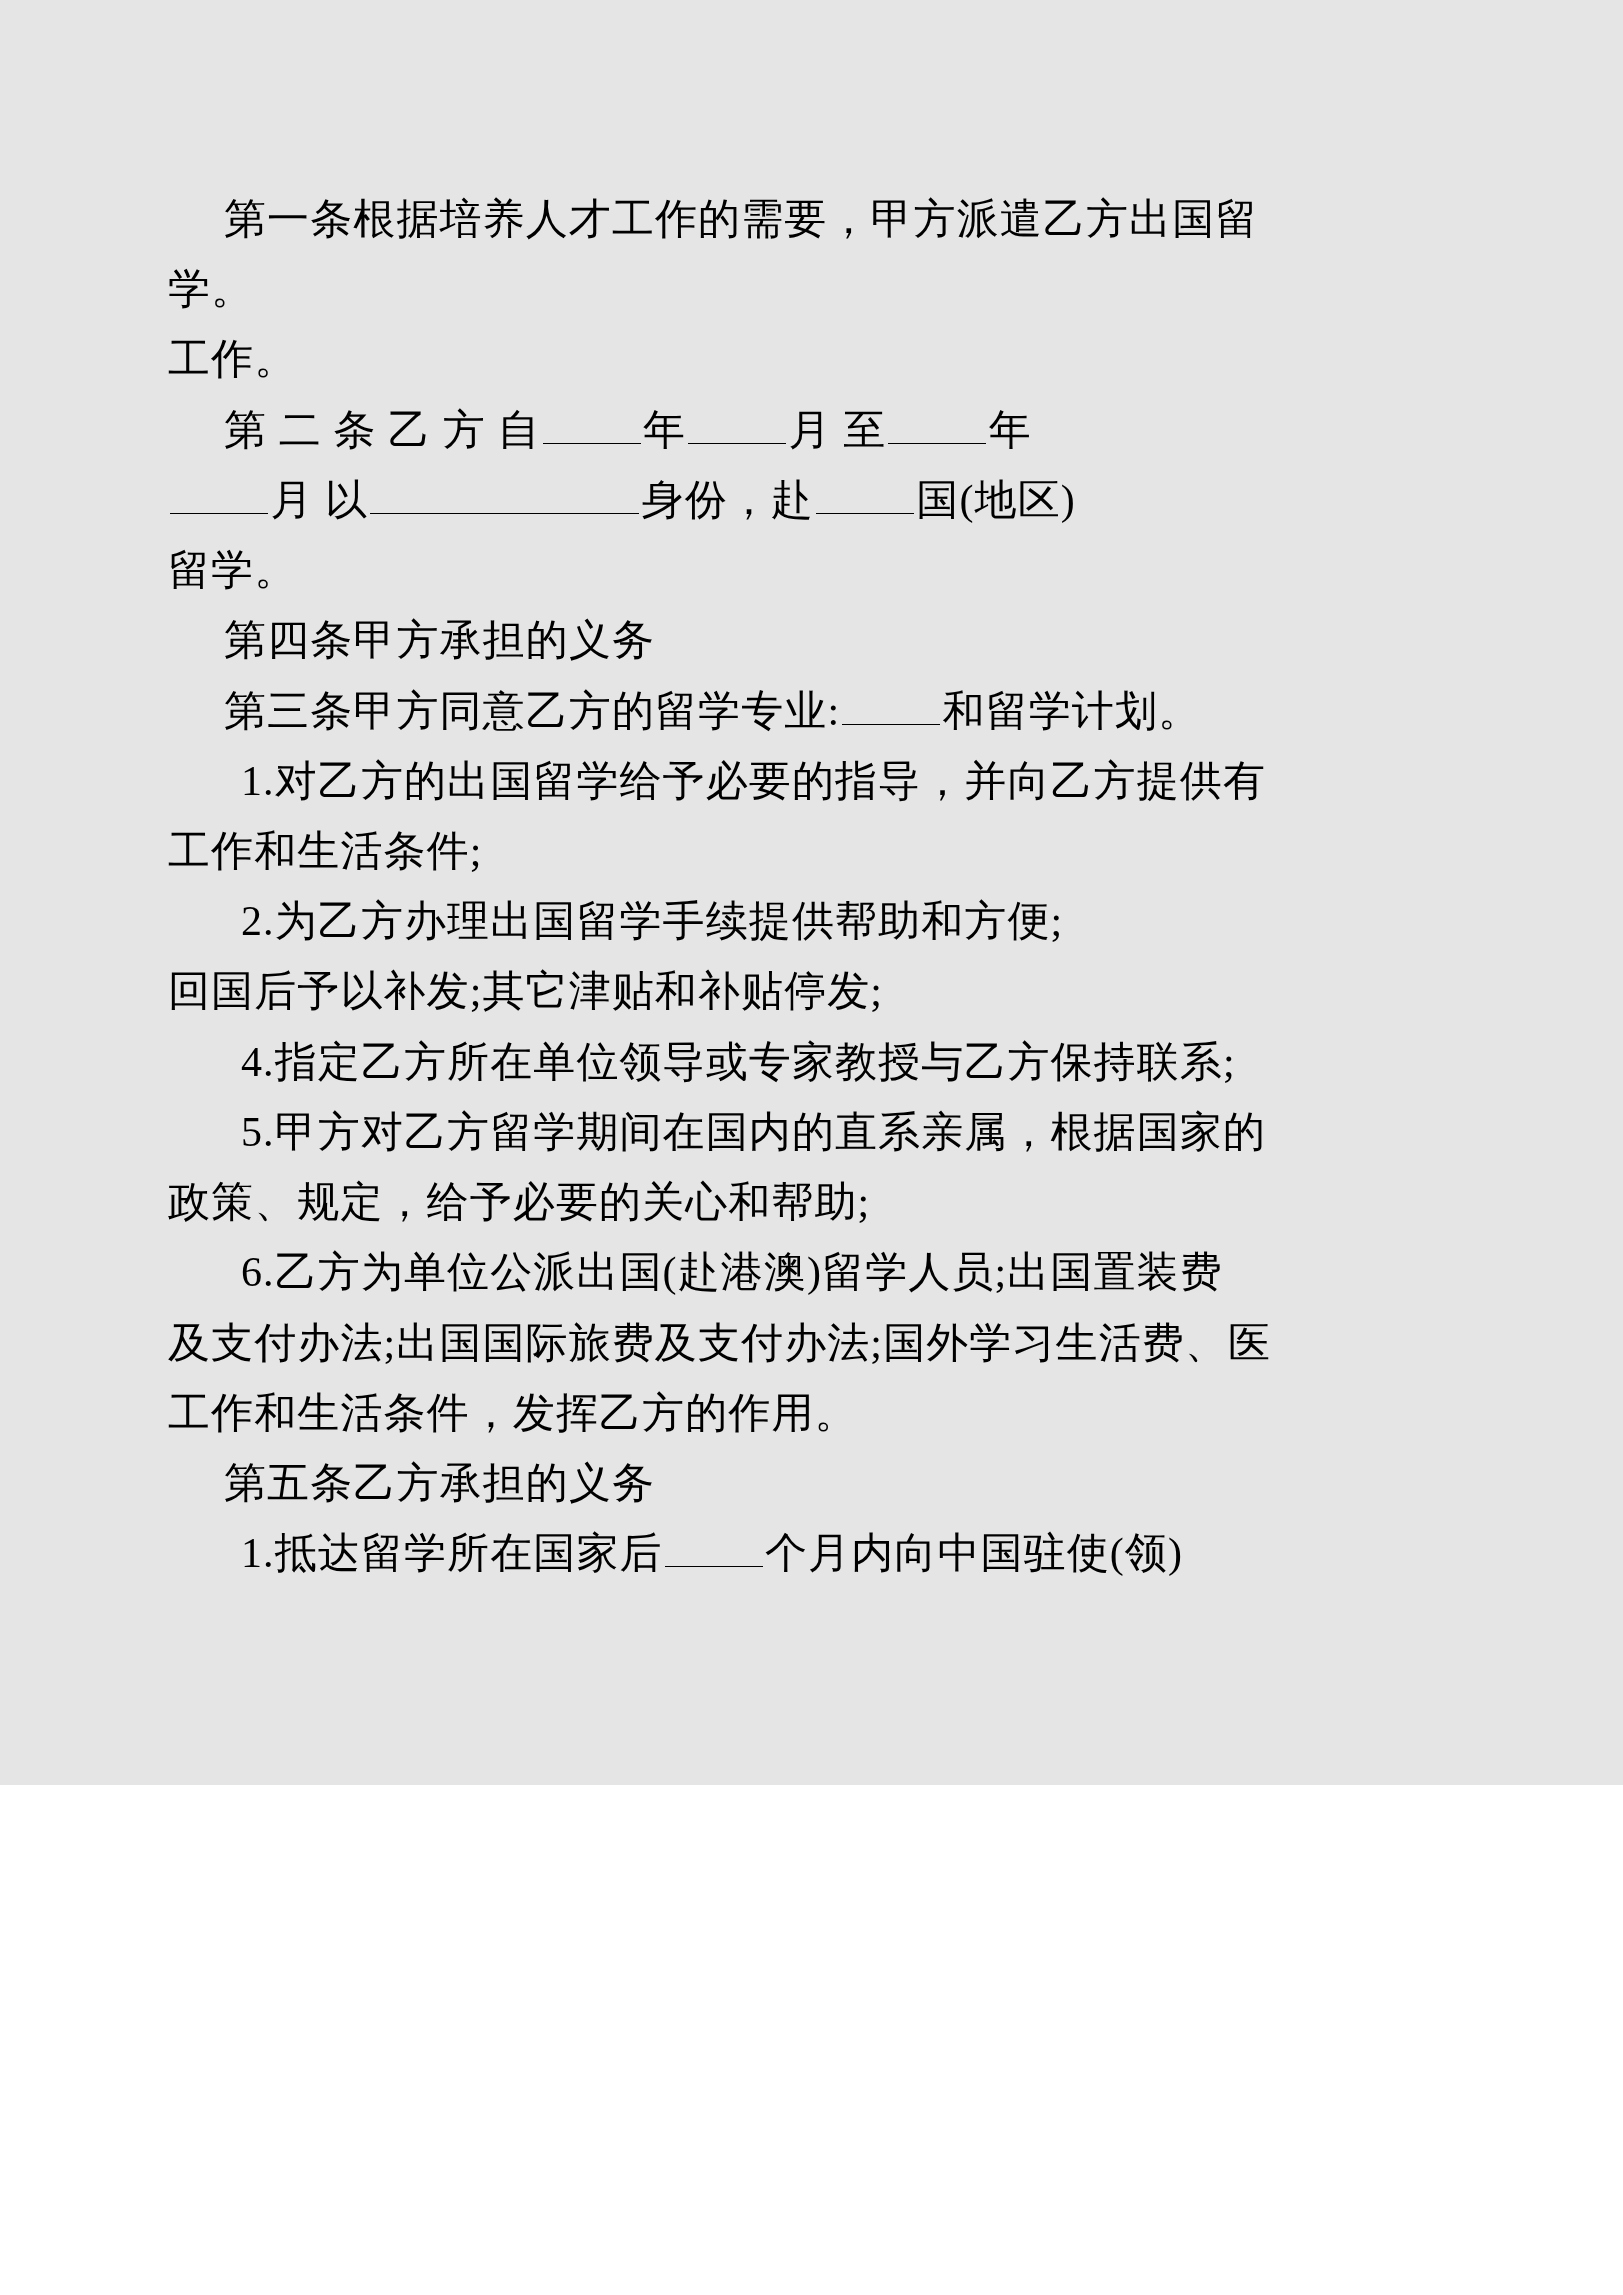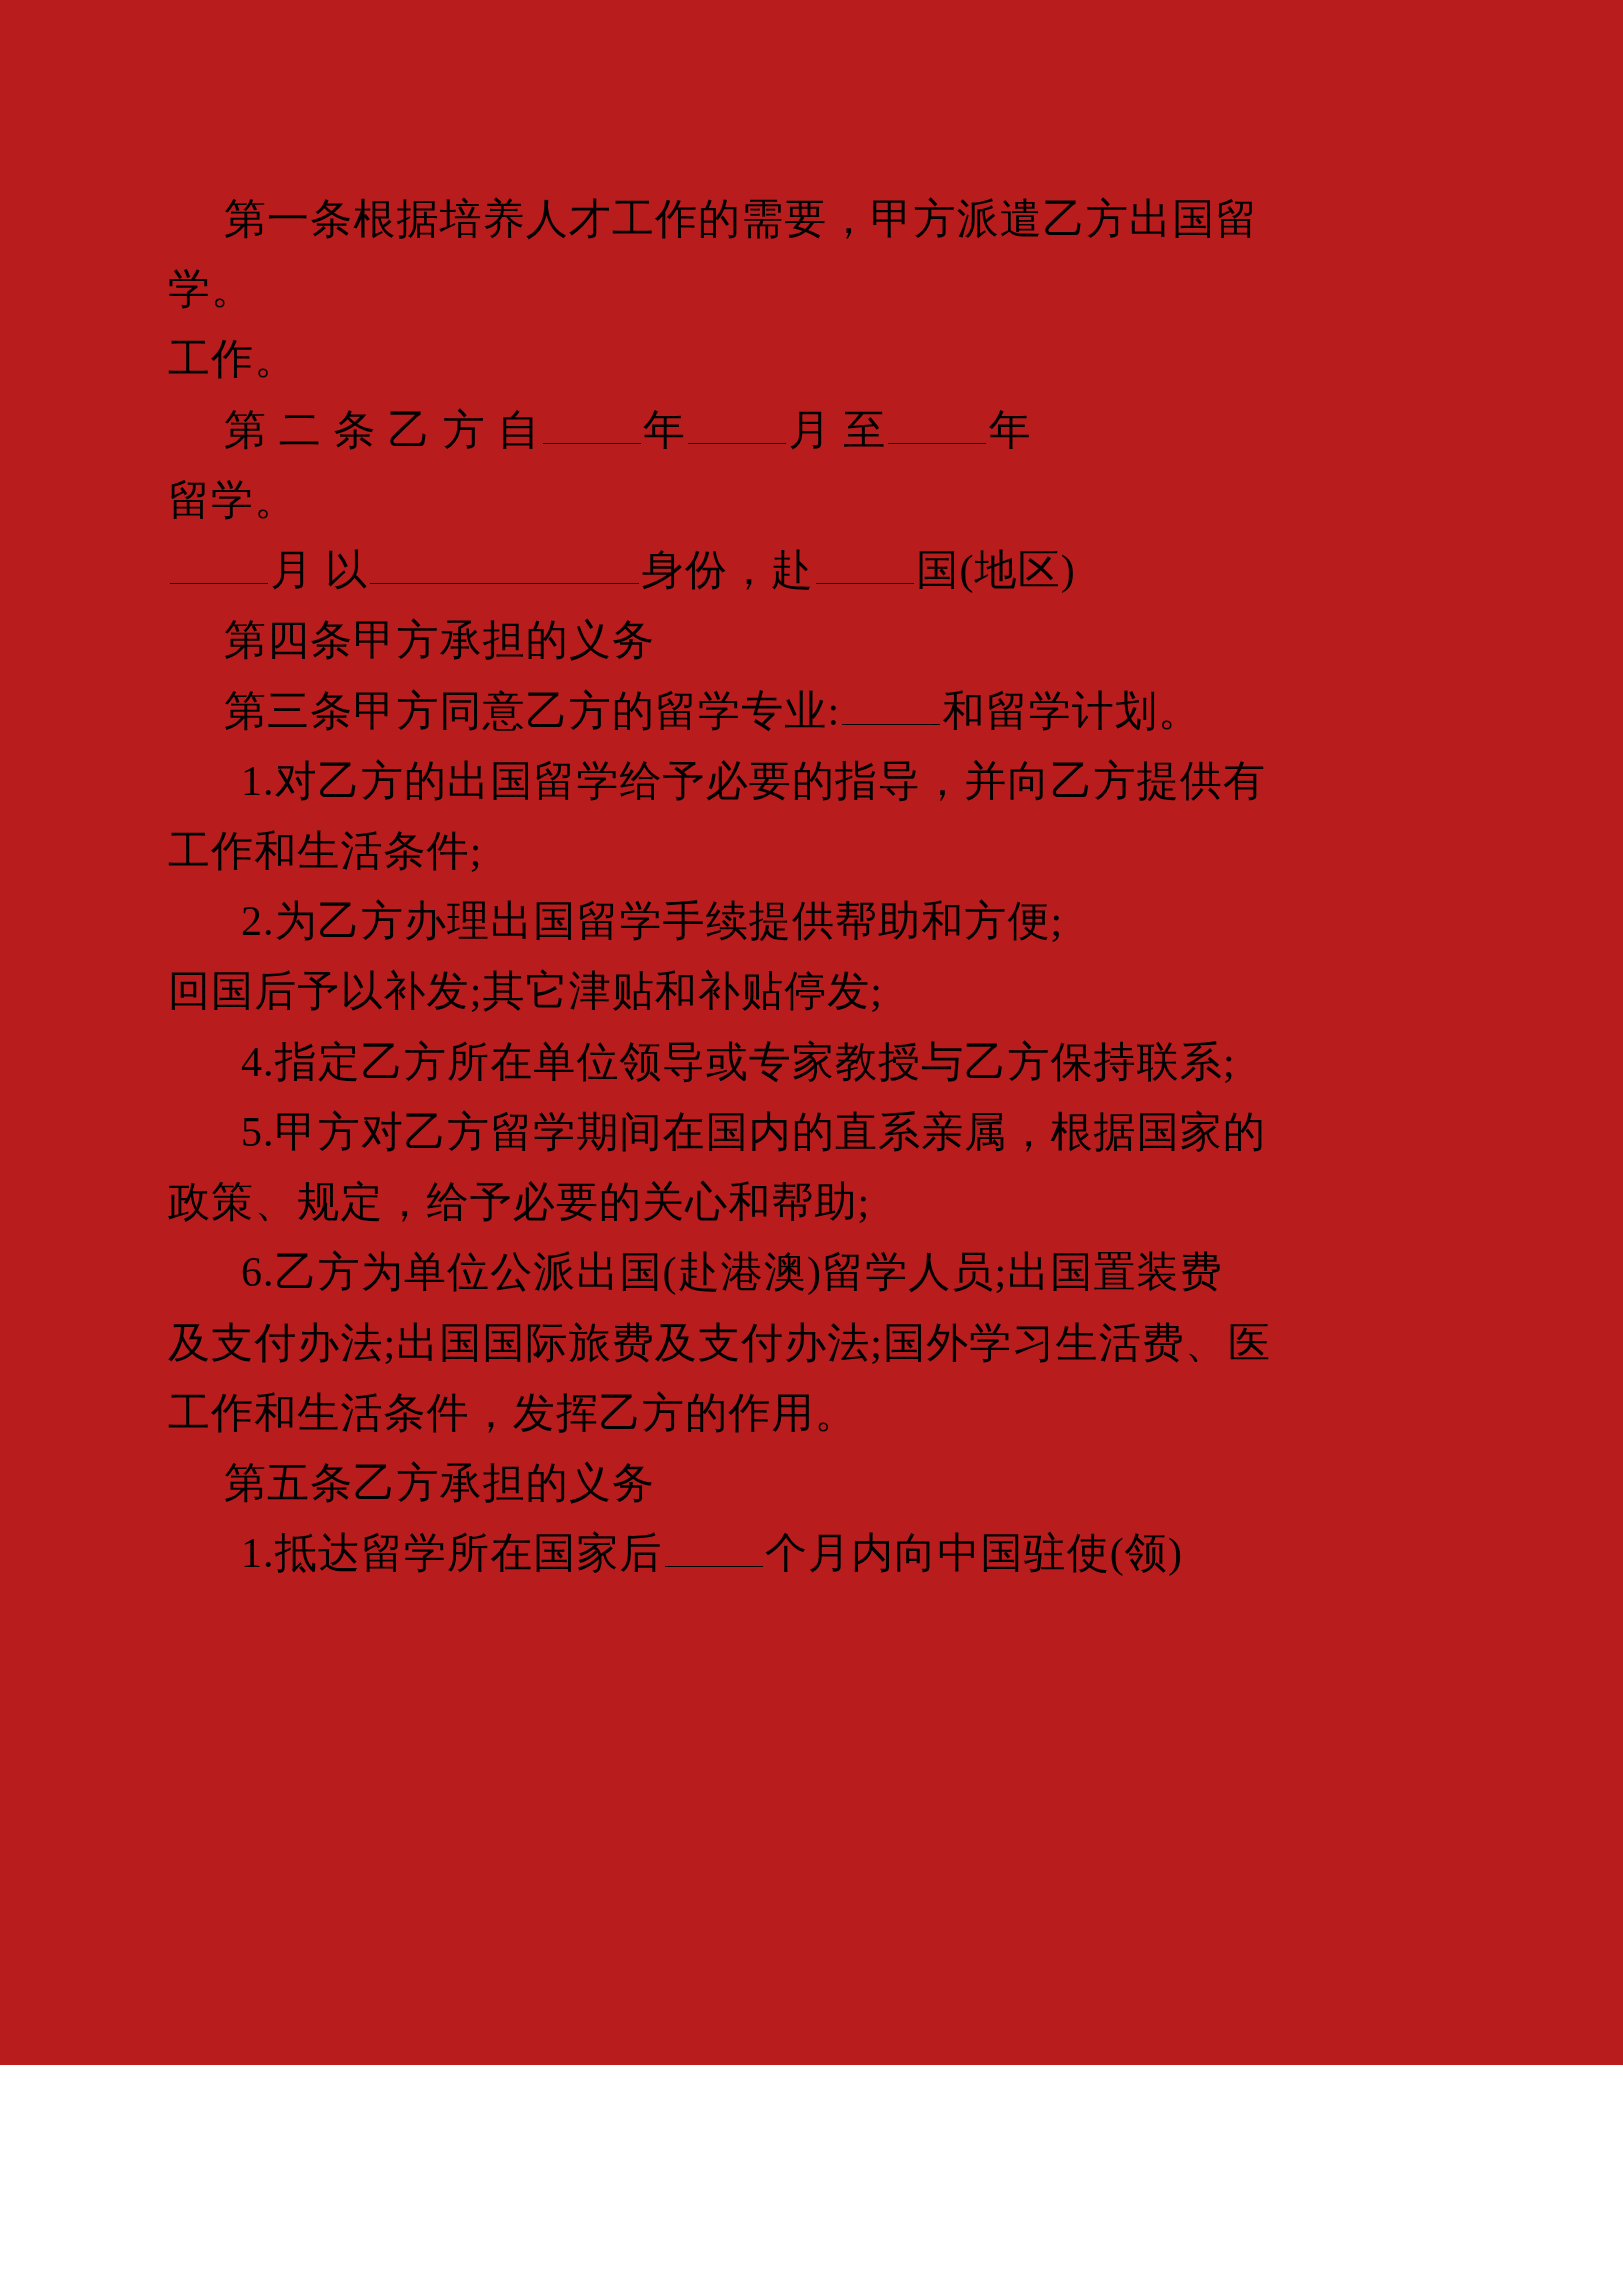--- a/index.html
+++ b/index.html
@@ -11,23 +11,23 @@
     width: 1623px;
     height: 2295px;
     font-family: "Liberation Serif", "DejaVu Serif", serif;
     color: #000000;
     position: relative;
     overflow: hidden;
   }
   .page {
     box-sizing: border-box;
     width: 1623px;
-    height: 2065px;
+    height: 1785px;
     padding: 185px 168px 112px 168px;
-    background: #b91c1c;
+    background: #e5e5e5;
   }
   .doc-body {
     font-size: 42px;
     line-height: 1.62;
     letter-spacing: 1.1px;
     text-align: justify;
     text-justify: inter-ideograph;
   }
   p {
     margin: 0 0 2.2px 0;
@@ -51,22 +51,22 @@
 </style>
 </head>
 <body>
 
 <div class="page">
   <div class="doc-body" id="doc-body">
       <p class="indent2"><span>第一条根据培养人才工作的需要，甲方派遣乙方出国留</span></p>
       <p><span>学。</span></p>
       <p><span>工作。</span></p>
       <p class="indent2"><span>第 二 条 乙 方 自</span><span class="blank b-md"></span><span>年</span><span class="blank b-md"></span><span>月 至</span><span class="blank b-md"></span><span>年</span></p>
+      <p><span class="blank b-md"></span><span>月 以</span><span class="blank b-xl"></span><span>身份，赴</span><span class="blank b-md"></span><span>国(地区)</span></p>
       <p><span>留学。</span></p>
-      <p><span class="blank b-md"></span><span>月 以</span><span class="blank b-xl"></span><span>身份，赴</span><span class="blank b-md"></span><span>国(地区)</span></p>
       <p class="indent2"><span>第四条甲方承担的义务</span></p>
       <p class="indent2"><span>第三条甲方同意乙方的留学专业:</span><span class="blank b-md"></span><span>和留学计划。</span></p>
       <p class="indent-num"><span>1.对乙方的出国留学给予必要的指导，并向乙方提供有</span></p>
       <p><span>工作和生活条件;</span></p>
       <p class="indent-num"><span>2.为乙方办理出国留学手续提供帮助和方便;</span></p>
       <p><span>回国后予以补发;其它津贴和补贴停发;</span></p>
       <p class="indent-num"><span>4.指定乙方所在单位领导或专家教授与乙方保持联系;</span></p>
       <p class="indent-num"><span>5.甲方对乙方留学期间在国内的直系亲属，根据国家的</span></p>
       <p><span>政策、规定，给予必要的关心和帮助;</span></p>
       <p class="indent-num"><span>6.乙方为单位公派出国(赴港澳)留学人员;出国置装费</span></p>

